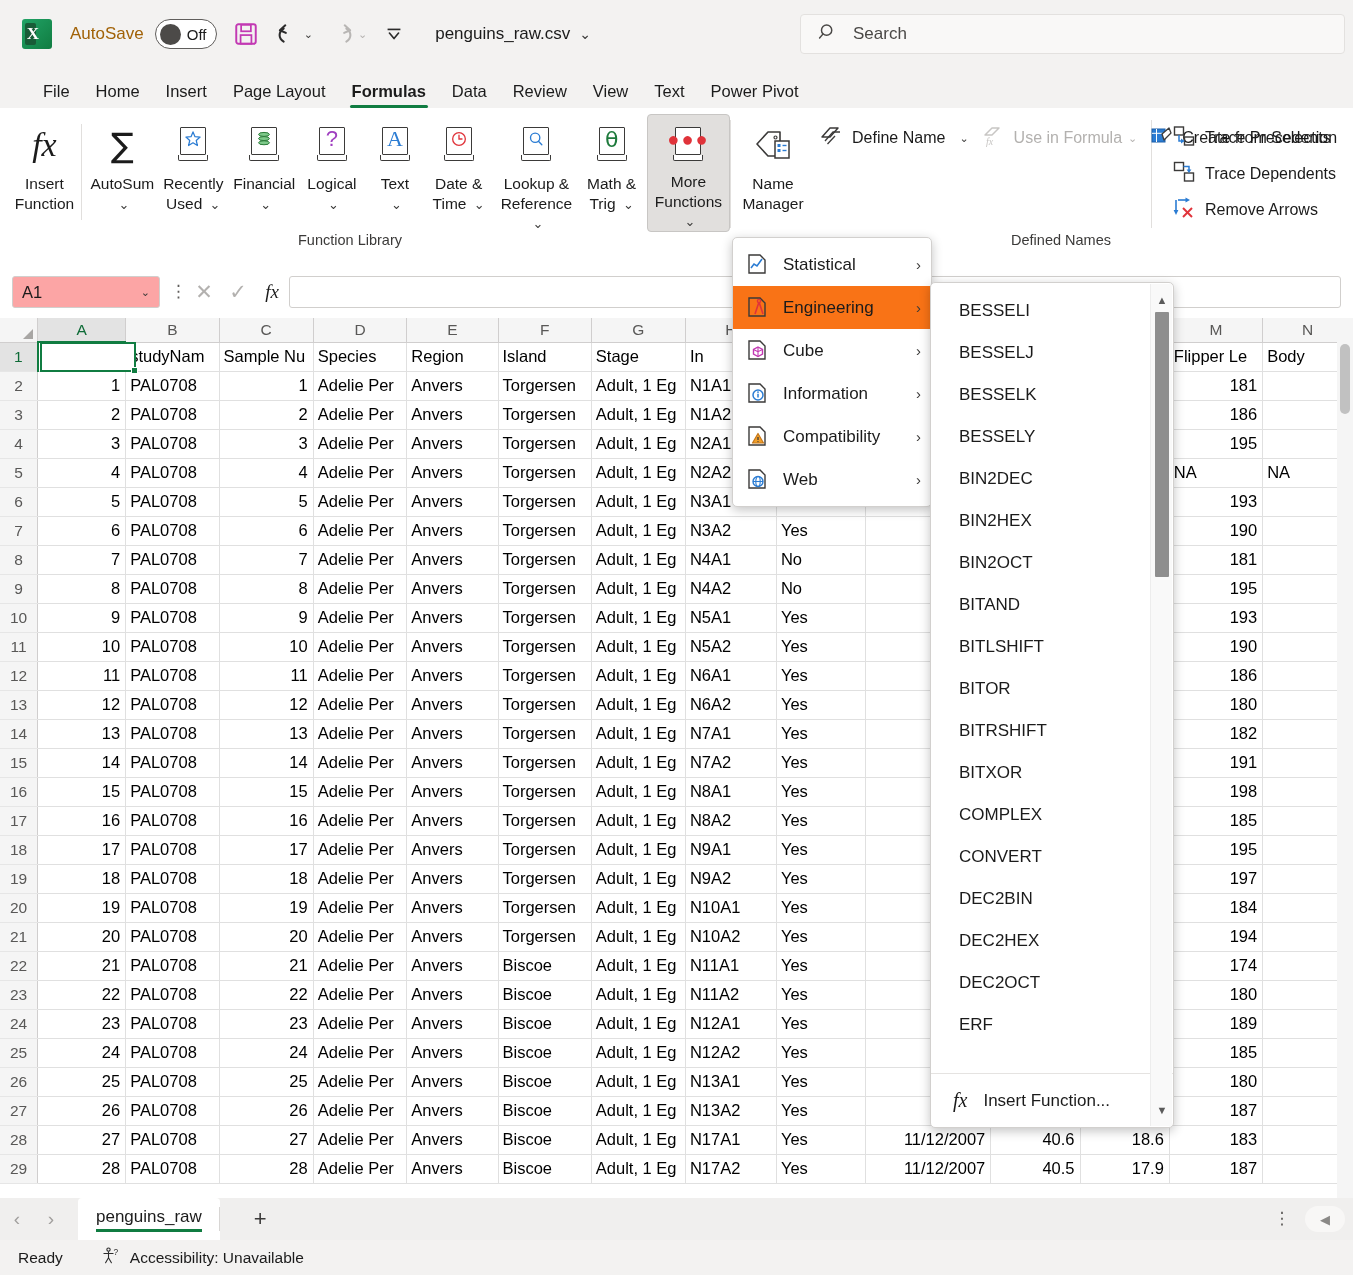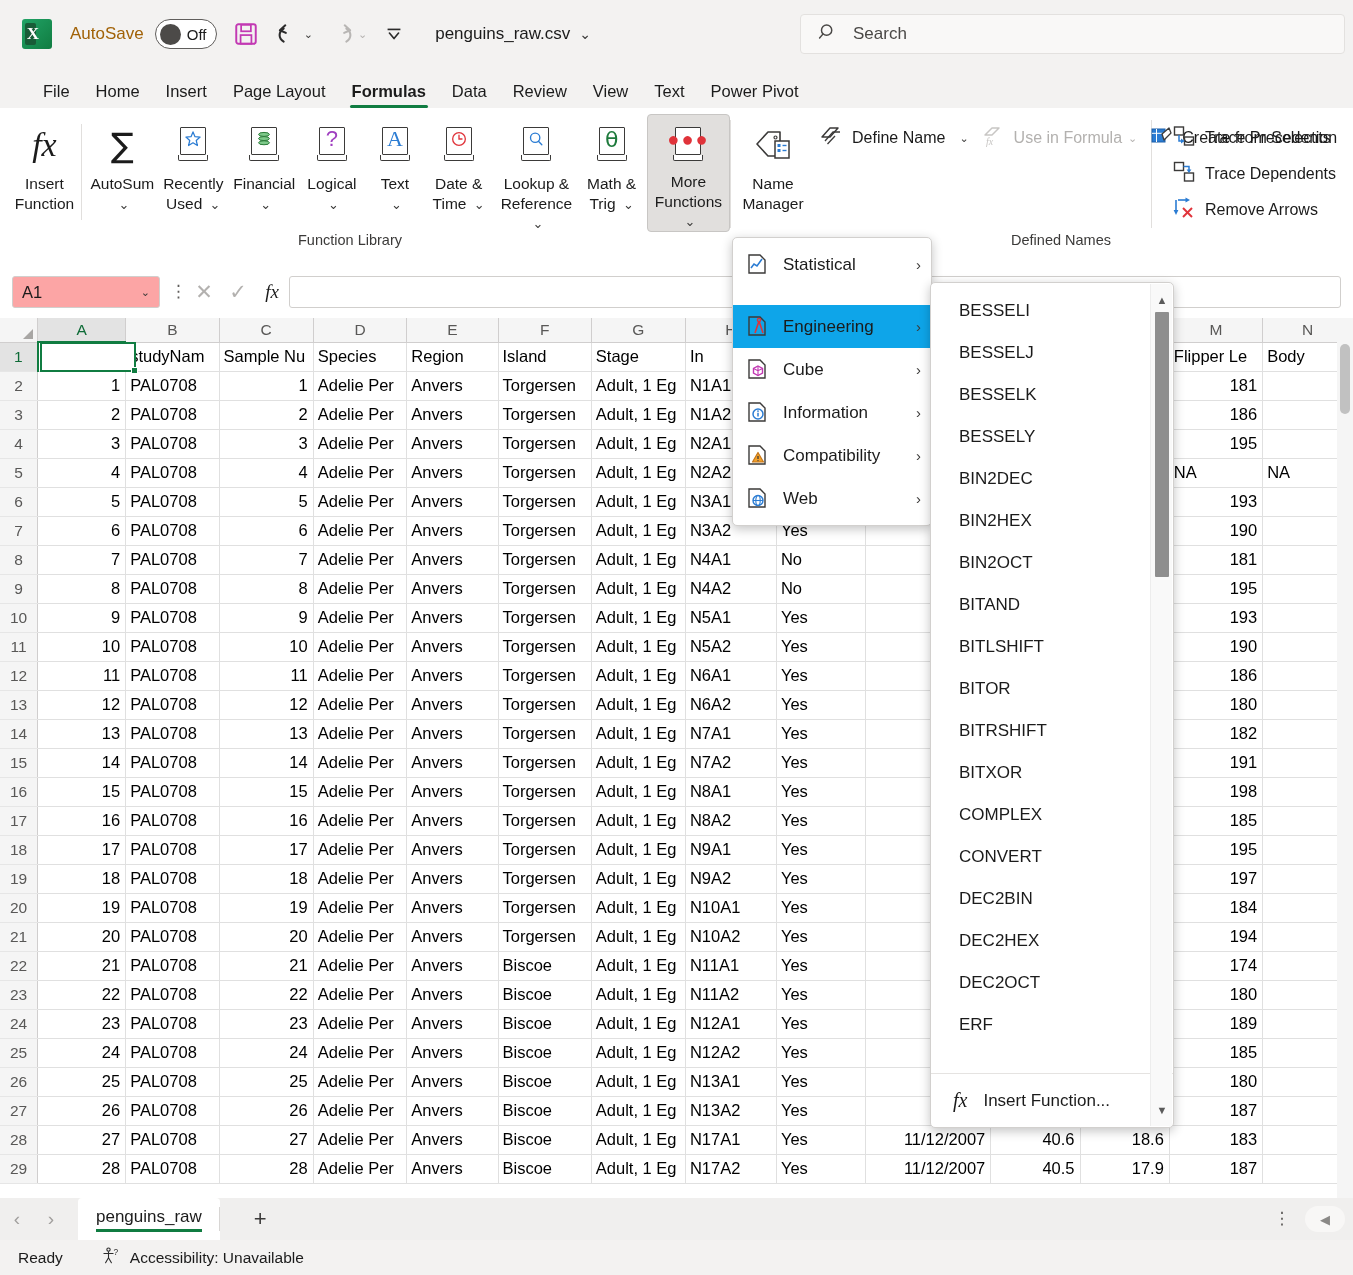--- a/index.html
+++ b/index.html
@@ -182,21 +182,21 @@
   .menu1 {
     position: absolute; left: 732px; top: 237px; width: 200px;
     background: #ffffff; border: 1px solid #d2d0ce;
     border-radius: 5px; box-shadow: 0 3px 11px rgba(0,0,0,.24); z-index: 40;
     padding: 5px 0;
   }
   .mi {
     height: 43px; display: flex; align-items: center; padding: 0 10px 0 12px;
     font-size: 17px; color: #1b1b1b; cursor: default;
   }
-  .mi.hl { background: #0ea5e9; margin-top: 19px; }
+  .mi.hl { background: #f97316; }
   .mi .micon { width: 26px; height: 26px; margin-right: 12px; flex: none; position: relative; }
   .mi .mlbl { flex: 1; }
   .mi .marrow { font-size: 15px; color: #3b3a39; }
 
   .submenu {
     position: absolute; left: 930px; top: 282px; width: 244px; height: 846px;
     background: #ffffff; border: 1px solid #d2d0ce; border-radius: 5px;
     box-shadow: 0 3px 11px rgba(0,0,0,.24); z-index: 45;
     display: flex; flex-direction: column;
   }

